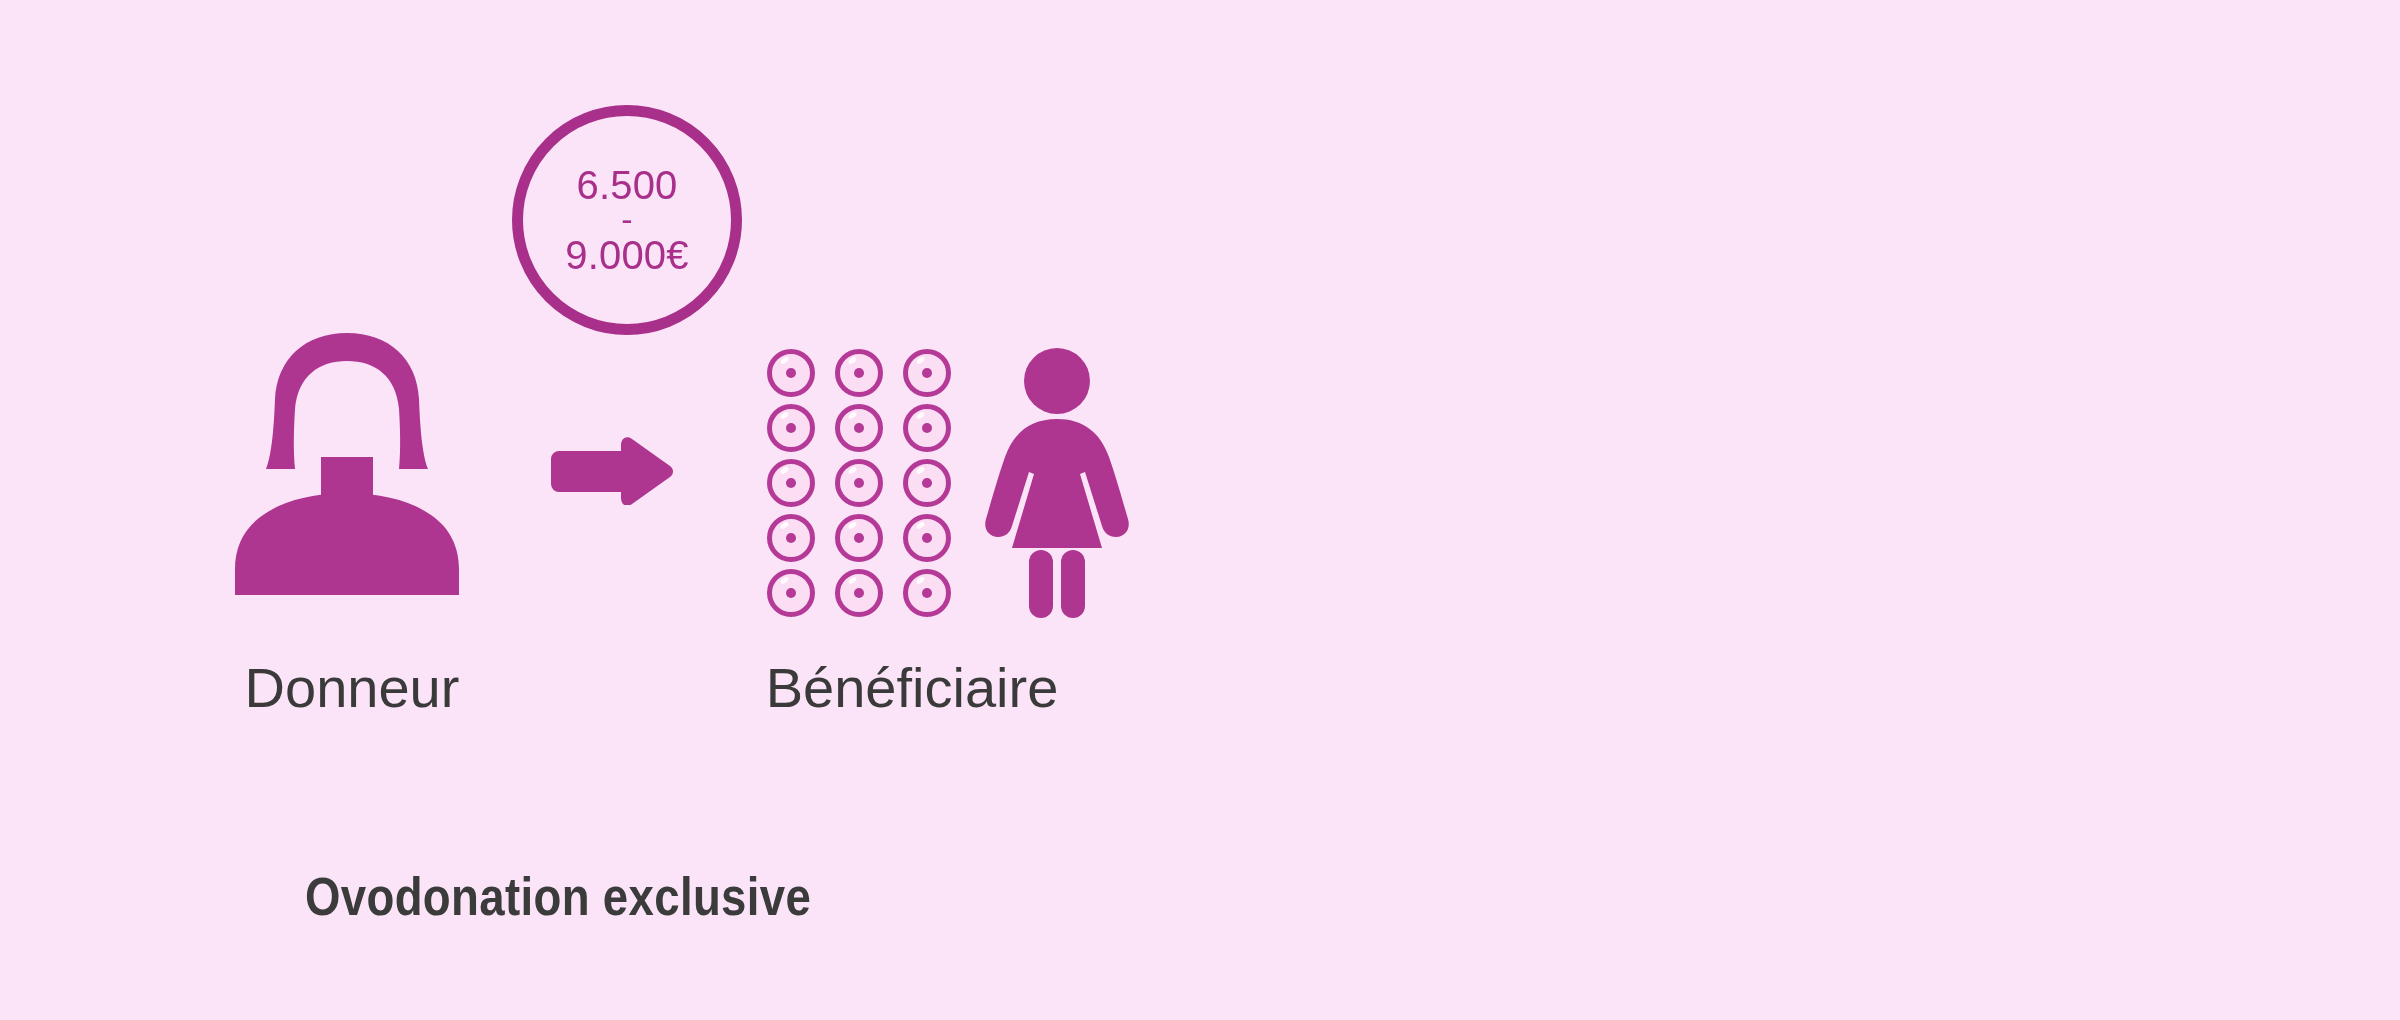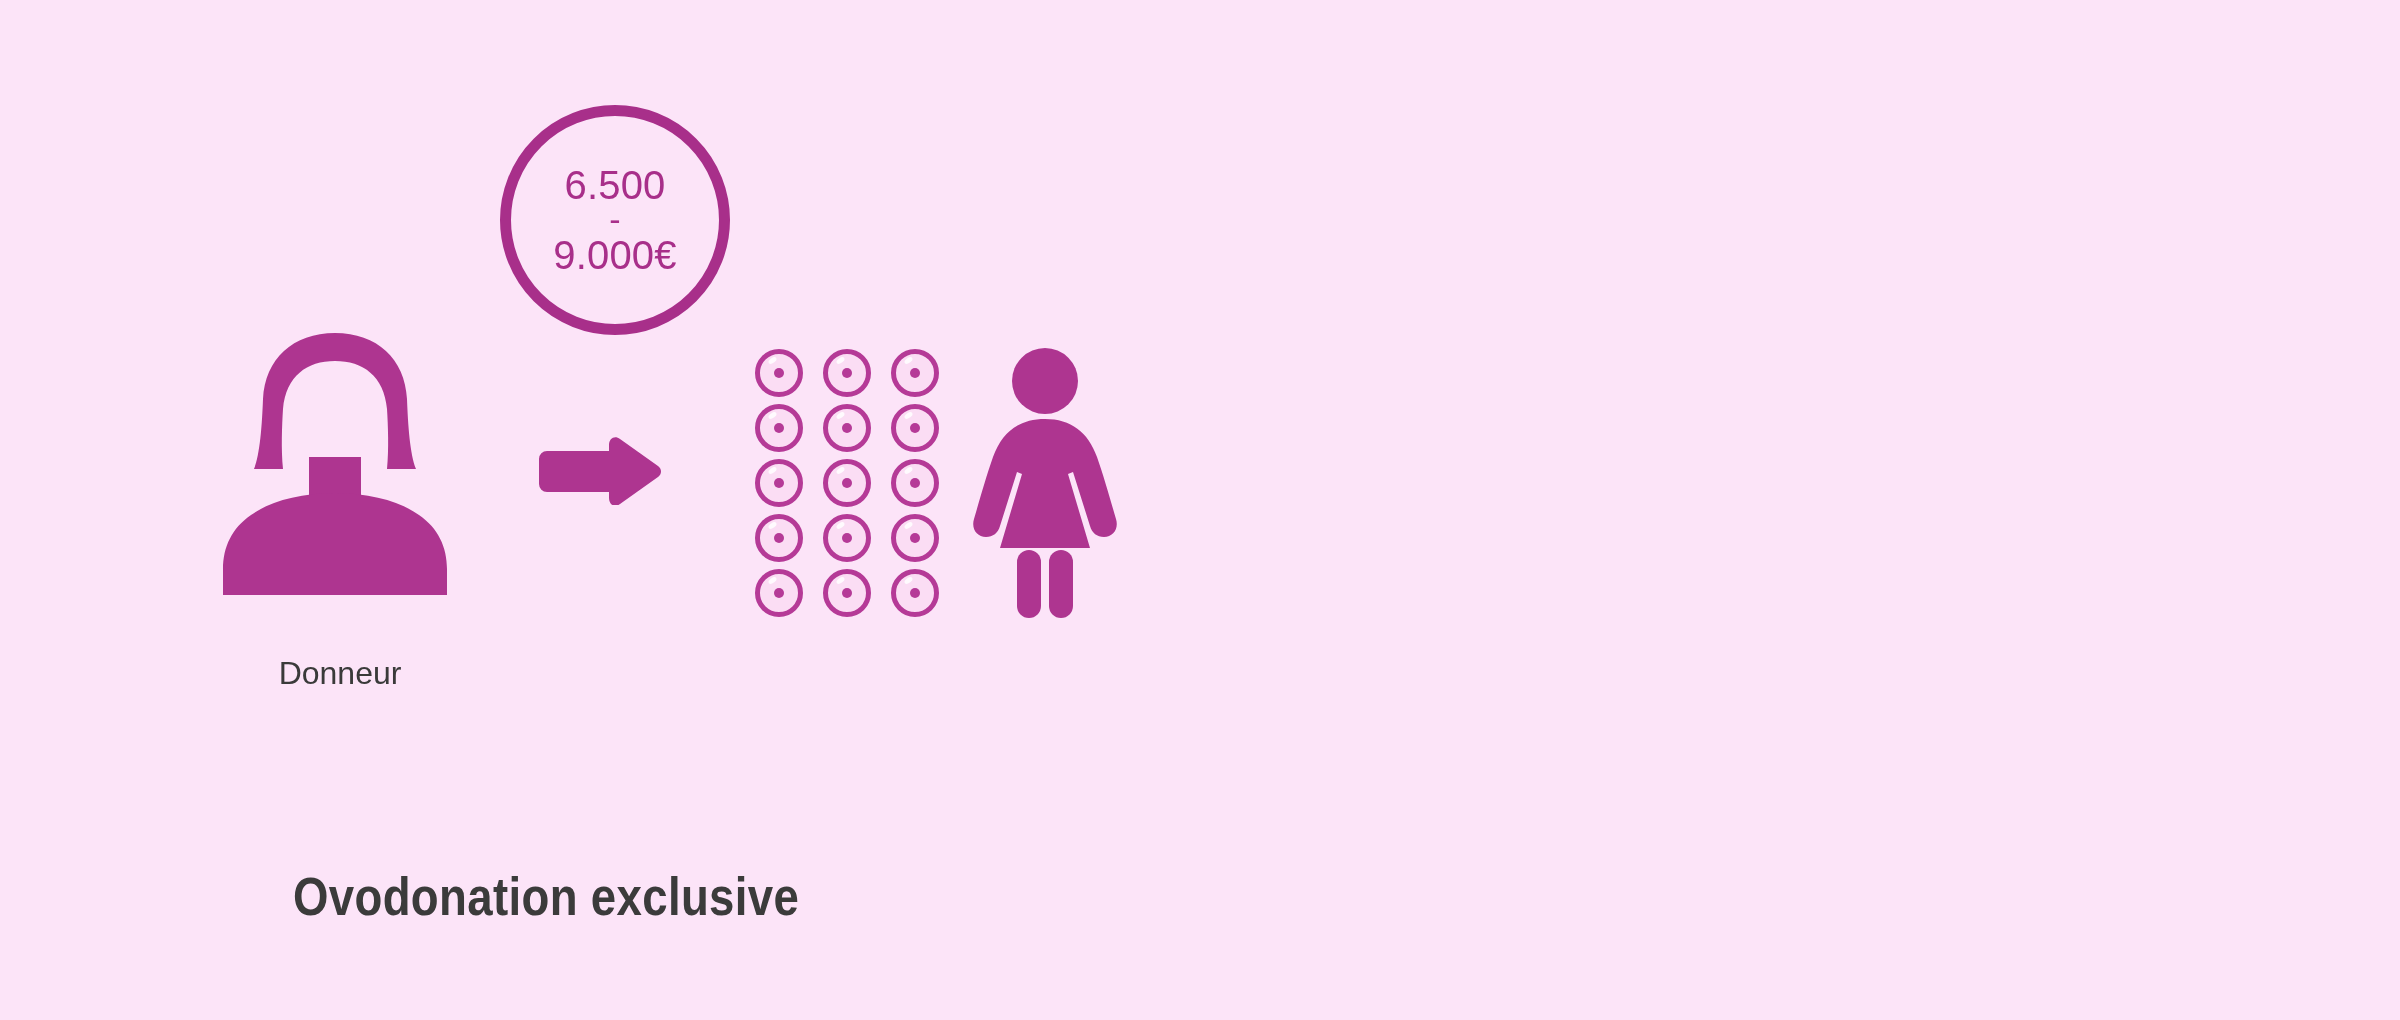--- a/index.html
+++ b/index.html
@@ -6,21 +6,21 @@
   body{
     width:2400px;height:1020px;
     background:#fce4f8;
     font-family:"Liberation Sans", sans-serif;
     overflow:hidden;
     position:relative;
   }
   .stage{position:relative;width:2400px;height:1020px;}
 
   
-  .panel-left{position:absolute;left:0;top:0;width:1340px;height:836px;padding-left:40px;}
+  .panel-left{position:absolute;left:12px;top:0;width:1340px;height:836px;padding-left:40px;}
   .panel-right{position:absolute;left:1340px;top:0;width:1060px;height:1020px;}
 
   
   .price-bubble{
     position:absolute;left:500px;top:105px;width:230px;height:230px;
     border:11px solid #a82f8a;border-radius:50%;
     box-sizing:border-box;
     display:flex;flex-direction:column;align-items:center;justify-content:center;
     color:#a82f8a;font-size:40px;line-height:1.22;letter-spacing:.2px;
   }
@@ -47,21 +47,21 @@
     width:10px;height:10px;margin:-5px 0 0 -5px;border-radius:50%;background:#b53a97;}
   .egg::before{content:"";position:absolute;left:8px;top:4px;
     width:9px;height:5px;border-radius:50%;background:rgba(255,255,255,.85);
     transform:rotate(-35deg);}
 
   
   .recipient{position:absolute;left:955px;top:345px;width:180px;height:275px;}
   .recipient svg{display:block;width:100%;height:100%;}
 
   
-  .cap{position:absolute;color:#3a3a3a;font-size:32px;line-height:1.18;text-align:center;}
+  .cap{position:absolute;color:#3a3a3a;font-size:56px;line-height:1.18;text-align:center;}
   .cap-donor{left:120px;top:655px;width:440px;}
   .cap-recip{left:670px;top:655px;width:460px;}
 
   .heading{
     position:absolute;color:#3b3b3b;font-size:53px;font-weight:bold;
     font-family:"Liberation Sans Narrow","Liberation Sans",sans-serif;
     transform:scaleX(.86);letter-spacing:.4px;white-space:nowrap;
   }
   .heading-left{left:293px;top:866px;transform-origin:left center;}
 </style>
@@ -117,20 +117,21 @@
         <rect x="62" y="205" width="24" height="68" rx="12" fill="#ae3590"></rect>
         <rect x="94" y="205" width="24" height="68" rx="12" fill="#ae3590"></rect>
       </svg>
     </div>
 
     <div class="cap cap-donor">
       <div>Donneur</div>
     </div>
 
     <div class="cap cap-recip">
+      <div>Bénéficiaire</div>
     </div>
 
     <div class="heading heading-left">Ovodonation exclusive</div>
   </div>
 
   <div class="panel-right">
 
     
     
 

